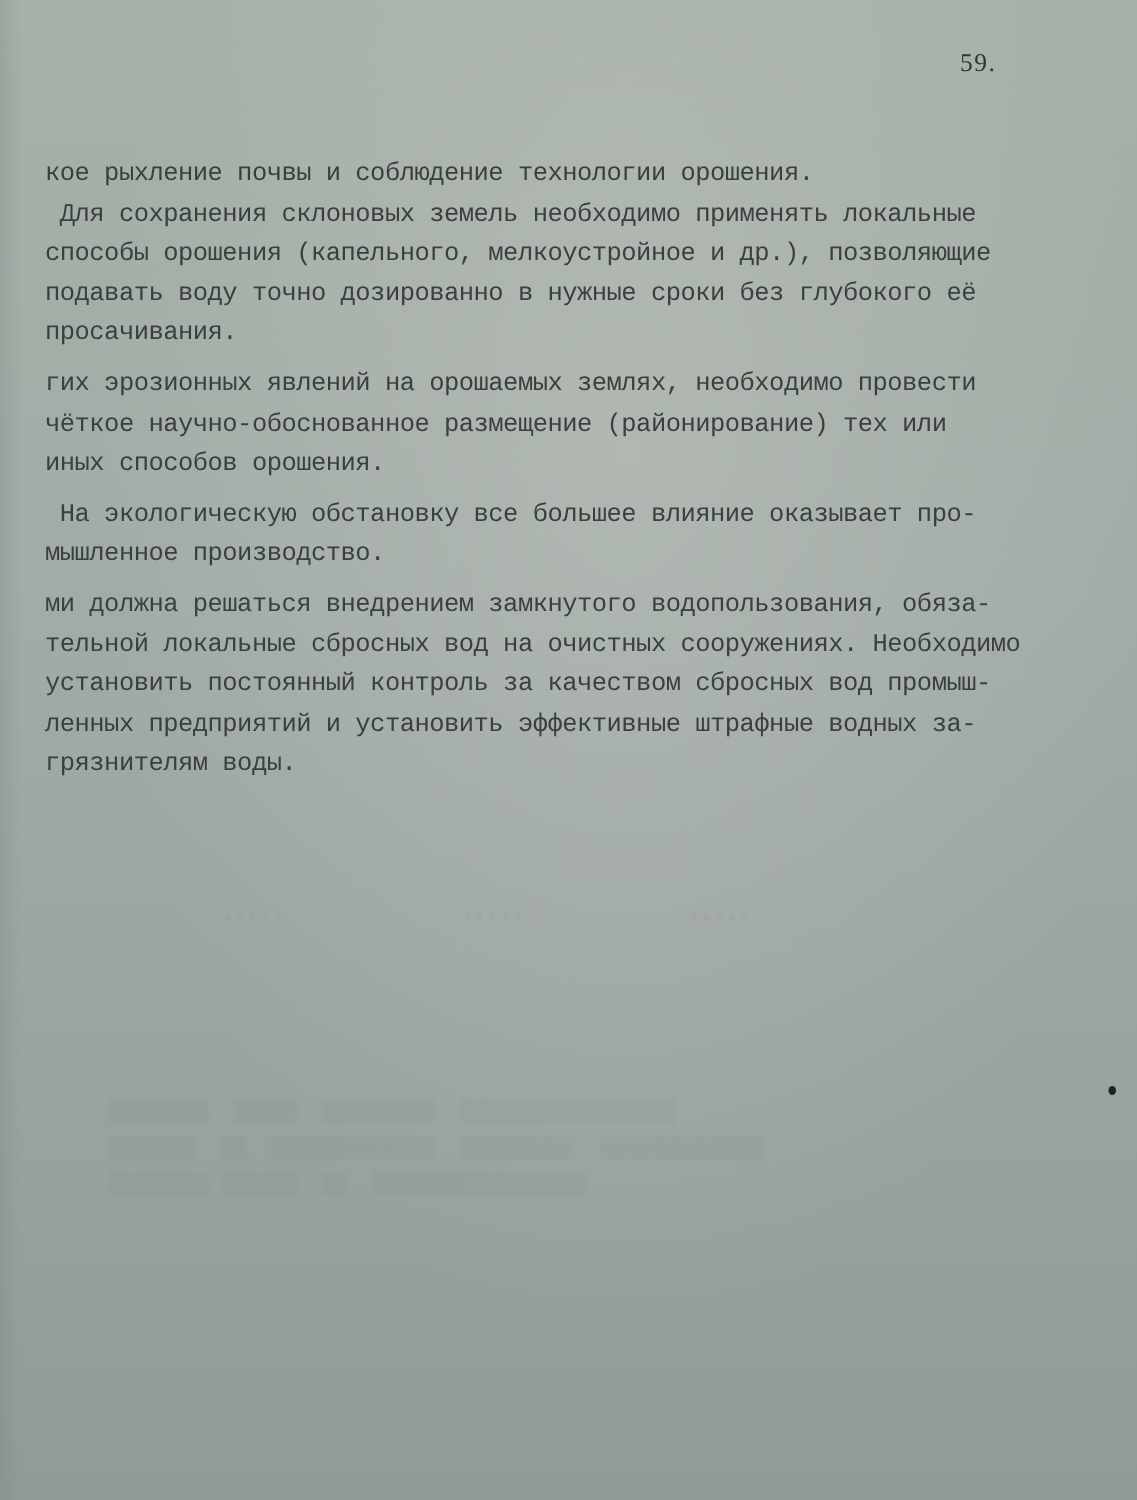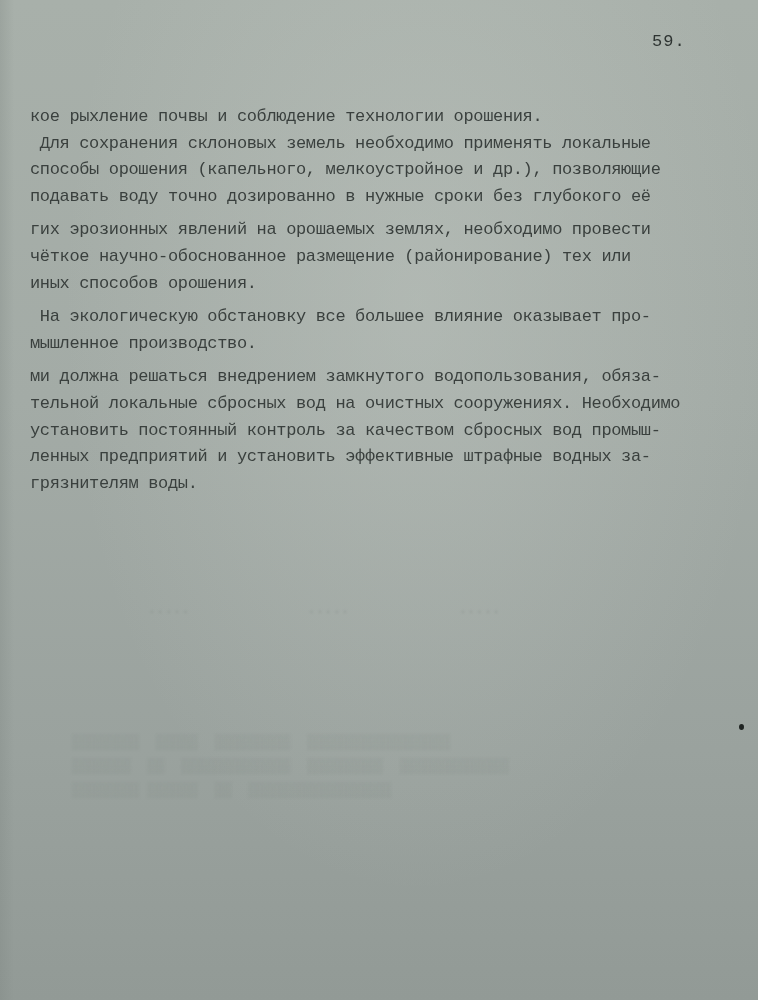--- a/index.html
+++ b/index.html
@@ -9,23 +9,22 @@
       position: relative;
     }
     .page {
       position: absolute; left: 0; top: 0; width: 758px; height: 1000px;
       background:
         radial-gradient(ellipse at 55% 30%, rgba(200,206,200,0.35) 0%, rgba(200,206,200,0) 60%),
         linear-gradient(90deg, rgba(120,128,124,0.25) 0px, rgba(120,128,124,0) 14px);
     }
     .page-number {
       position: absolute; left: 640px; top: 32px;
-      font-family: Liberation Mono, monospace; font-size: 17px; color: #2e3432;
+      font-family: Liberation Serif, serif; font-size: 17px; color: #2e3432;
       letter-spacing: 1px;
-      margin-left: 12px;
     }
     .text {
       position: absolute; left: 30px; top: 104px; width: 700px;
       font-family: "Liberation Mono", "DejaVu Sans Mono", monospace;
       font-size: 17px; line-height: 26.6px; color: #3a403e;
       letter-spacing: -0.35px;
     }
     .line { white-space: pre; display: block; height: 26.6px; }
     .gap { height: 7px; }
     .ghost {
@@ -49,20 +48,21 @@
   <div class="speck" style="left:739px; top:724px;"></div>
 
   <div class="text">
     <div>
       <span class="line">кое рыхление почвы и соблюдение технологии орошения.</span>
     </div>
     <div>
       <span class="line"> Для сохранения склоновых земель необходимо применять локальные</span>
       <span class="line">способы орошения (капельного, мелкоустройное и др.), позволяющие</span>
       <span class="line">подавать воду точно дозированно в нужные сроки без глубокого её</span>
+      <span class="line">просачивания.</span>
     </div>
     <div class="gap"></div>
     <div>
       <span class="line">гих эрозионных явлений на орошаемых землях, необходимо провести</span>
       <span class="line">чёткое научно-обоснованное размещение (районирование) тех или</span>
       <span class="line">иных способов орошения.</span>
     </div>
     <div class="gap"></div>
     <div>
       <span class="line"> На экологическую обстановку все большее влияние оказывает про-</span>

